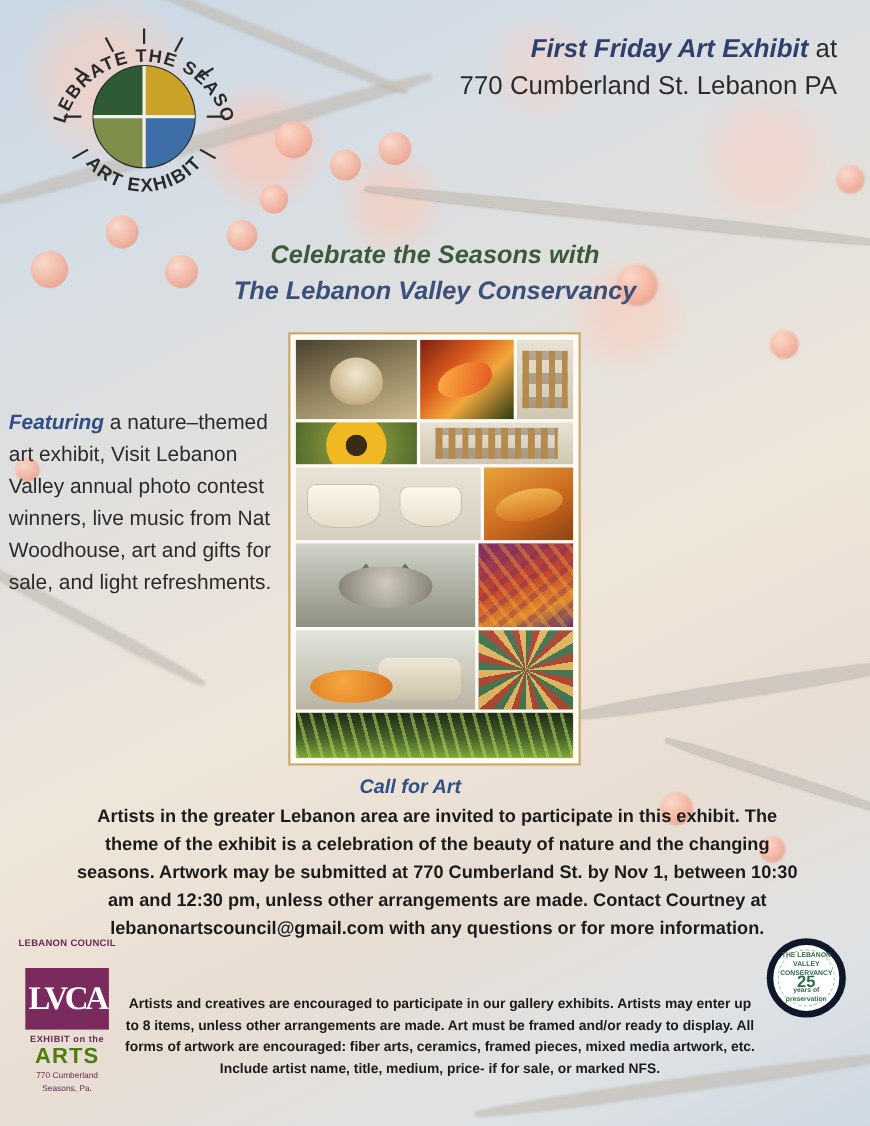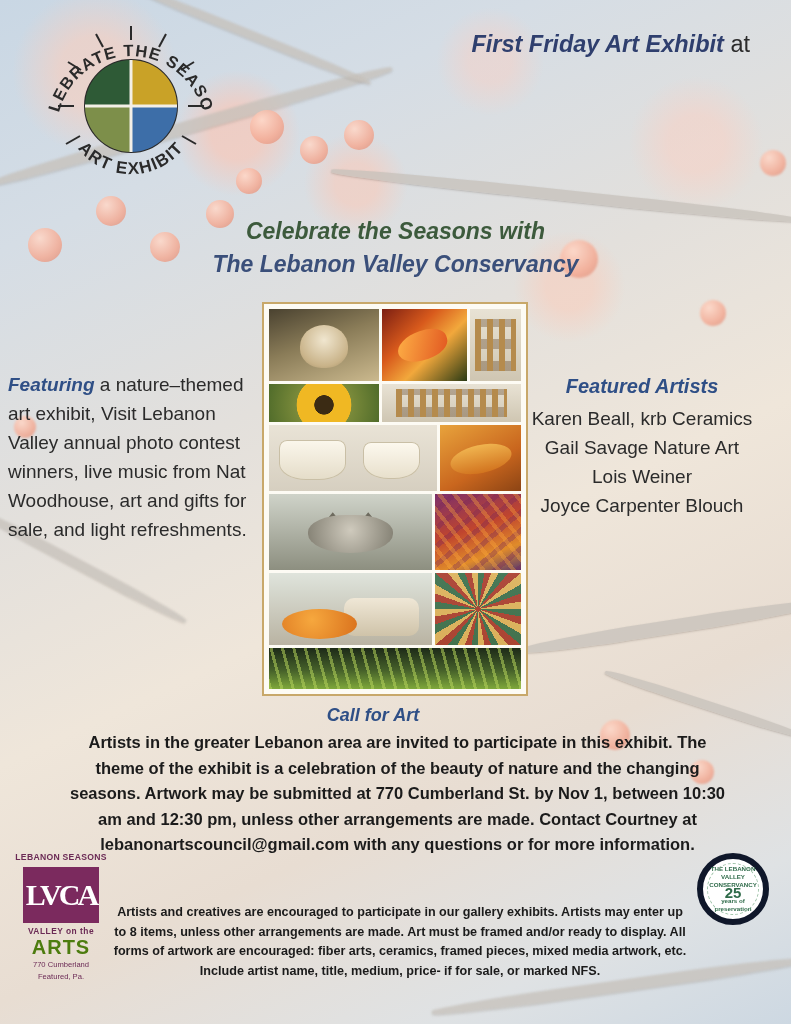--- a/index.html
+++ b/index.html
@@ -36,21 +36,21 @@
   .content { position:relative; z-index:3; width:791px; height:1024px; }
 
   
   .logo {
     position:absolute; left:36px; top:14px; width:190px; height:190px;
   }
   .logo svg { display:block; }
 
   
   .header {
-    position:absolute; right:41px; top:28px; width:520px;
+    position:absolute; right:30px; top:28px; width:520px;
     text-align:right; color:#2b2b2b;
     font-size:23.5px; line-height:33px; font-weight:400;
   }
   .header .line1 { font-weight:700; font-style:italic; color:#2f3f6e; }
   .header .line1 .tail { font-weight:400; font-style:normal; color:#2b2b2b; }
 
   
   .subtitle {
     position:absolute; left:0; top:215px; width:791px;
     text-align:center; font-style:italic; font-weight:700;
@@ -129,21 +129,21 @@
   }
 
   
   .footer-text {
     position:absolute; left:110px; top:903px; width:580px;
     text-align:center; font-weight:700; font-size:12.6px; line-height:19.5px; color:#1b1b1b;
   }
   .lvca-logo { position:absolute; left:14px; top:852px; width:94px; text-align:center; }
   .lvca-top { font-size:8.6px; font-weight:700; color:#6b2a55; letter-spacing:.3px; }
   .lvca-mark {
-    width:76px;height:56px;margin:5px auto 0;background:#7b2a5e;color:#fff;
+    width:76px;height:56px;margin:18px auto 0;background:#7b2a5e;color:#fff;
     display:flex;align-items:center;justify-content:center;font-weight:700;font-size:30px;letter-spacing:-3px;
     font-family:"Liberation Serif",serif;
   }
   .lvca-sub { font-size:8.4px;font-weight:700;color:#6b2a55;margin-top:3px;letter-spacing:.5px;}
   .lvca-arts { font-size:20px;font-weight:700;color:#4d7c0f;letter-spacing:1px;line-height:22px;}
   .lvca-addr { font-size:7.6px;color:#6b2a55;line-height:10px;margin-top:2px;}
 
   .seal {
     position:absolute; right:22px; top:853px; width:72px; height:72px; border-radius:50%;
     background:#fff; border:6px solid #0f172a;
@@ -222,38 +222,32 @@
         <textPath href="#arcTop" startOffset="50%" text-anchor="middle">CELEBRATE THE SEASONS</textPath>
       </text>
       <text font-family="'Liberation Sans',sans-serif" font-size="17" font-weight="700" fill="#2a2a2a" letter-spacing="1.4">
         <textPath href="#arcBot" startOffset="50%" text-anchor="middle">ART EXHIBIT</textPath>
       </text>
     </svg>
   </div>
 
   <div class="header">
     <div class="line1"><span>First Friday Art Exhibit</span><span class="tail"> at</span></div>
+    <div>770 Cumberland St. Lebanon PA</div>
   </div>
 
   <div class="subtitle">
     <div class="l1">Celebrate the Seasons with</div>
     <div class="l2">The Lebanon Valley Conservancy</div>
   </div>
 
   <div class="featuring">
     <b>Featuring</b><span> a nature–themed art exhibit, Visit Lebanon Valley annual photo contest winners, live music from Nat Woodhouse, art and gifts for sale, and light refreshments.</span>
   </div>
 
-  <div class="artists">
-    <div class="head">Featured Artists</div>
-    <div class="name">Karen Beall, krb Ceramics</div>
-    <div class="name">Gail Savage Nature Art</div>
-    <div class="name">Lois Weiner</div>
-    <div class="name">Joyce Carpenter Blouch</div>
-  </div>
 
   <div class="collage">
     <div class="collage-inner">
       <div class="crow" style="height:72px;">
         <div class="cell owl" style="width:110px;"></div>
         <div class="cell koi" style="width:85px;"></div>
         <div class="cell spice" style="flex:1;"></div>
       </div>
       <div class="crow" style="height:38px;">
         <div class="cell sunflower" style="width:110px;"></div>
@@ -276,26 +270,26 @@
       </div>
     </div>
   </div>
 
   <div class="cfa-title">Call for Art</div>
   <div class="cfa-body">Artists in the greater Lebanon area are invited to participate in this exhibit. The theme of the exhibit is a celebration of the beauty of nature and the changing seasons. Artwork may be submitted at 770 Cumberland St. by Nov 1, between 10:30 am and 12:30 pm, unless other arrangements are made. Contact Courtney at lebanonartscouncil@gmail.com with any questions or for more information.</div>
 
   <div class="footer-text">Artists and creatives are encouraged to participate in our gallery exhibits. Artists may enter up to 8 items, unless other arrangements are made. Art must be framed and/or ready to display. All forms of artwork are encouraged: fiber arts, ceramics, framed pieces, mixed media artwork, etc. Include artist name, title, medium, price- if for sale, or marked NFS.</div>
 
   <div class="lvca-logo">
-    <div class="lvca-top">LEBANON SEASONS</div>
+    <div class="lvca-top">LEBANON COUNCIL</div>
     <div class="lvca-mark">LVCA</div>
-    <div class="lvca-sub">VALLEY on the</div>
+    <div class="lvca-sub">EXHIBIT on the</div>
     <div class="lvca-arts">ARTS</div>
     <div class="lvca-addr">770 Cumberland</div>
-    <div class="lvca-addr">Featured, Pa.</div>
+    <div class="lvca-addr">Seasons, Pa.</div>
   </div>
 
   <div class="seal">
     <div class="ring"></div>
     <div>
       <div>THE LEBANON VALLEY CONSERVANCY</div>
       <div class="yr">25</div>
       <div>years of preservation</div>
     </div>
   </div>

